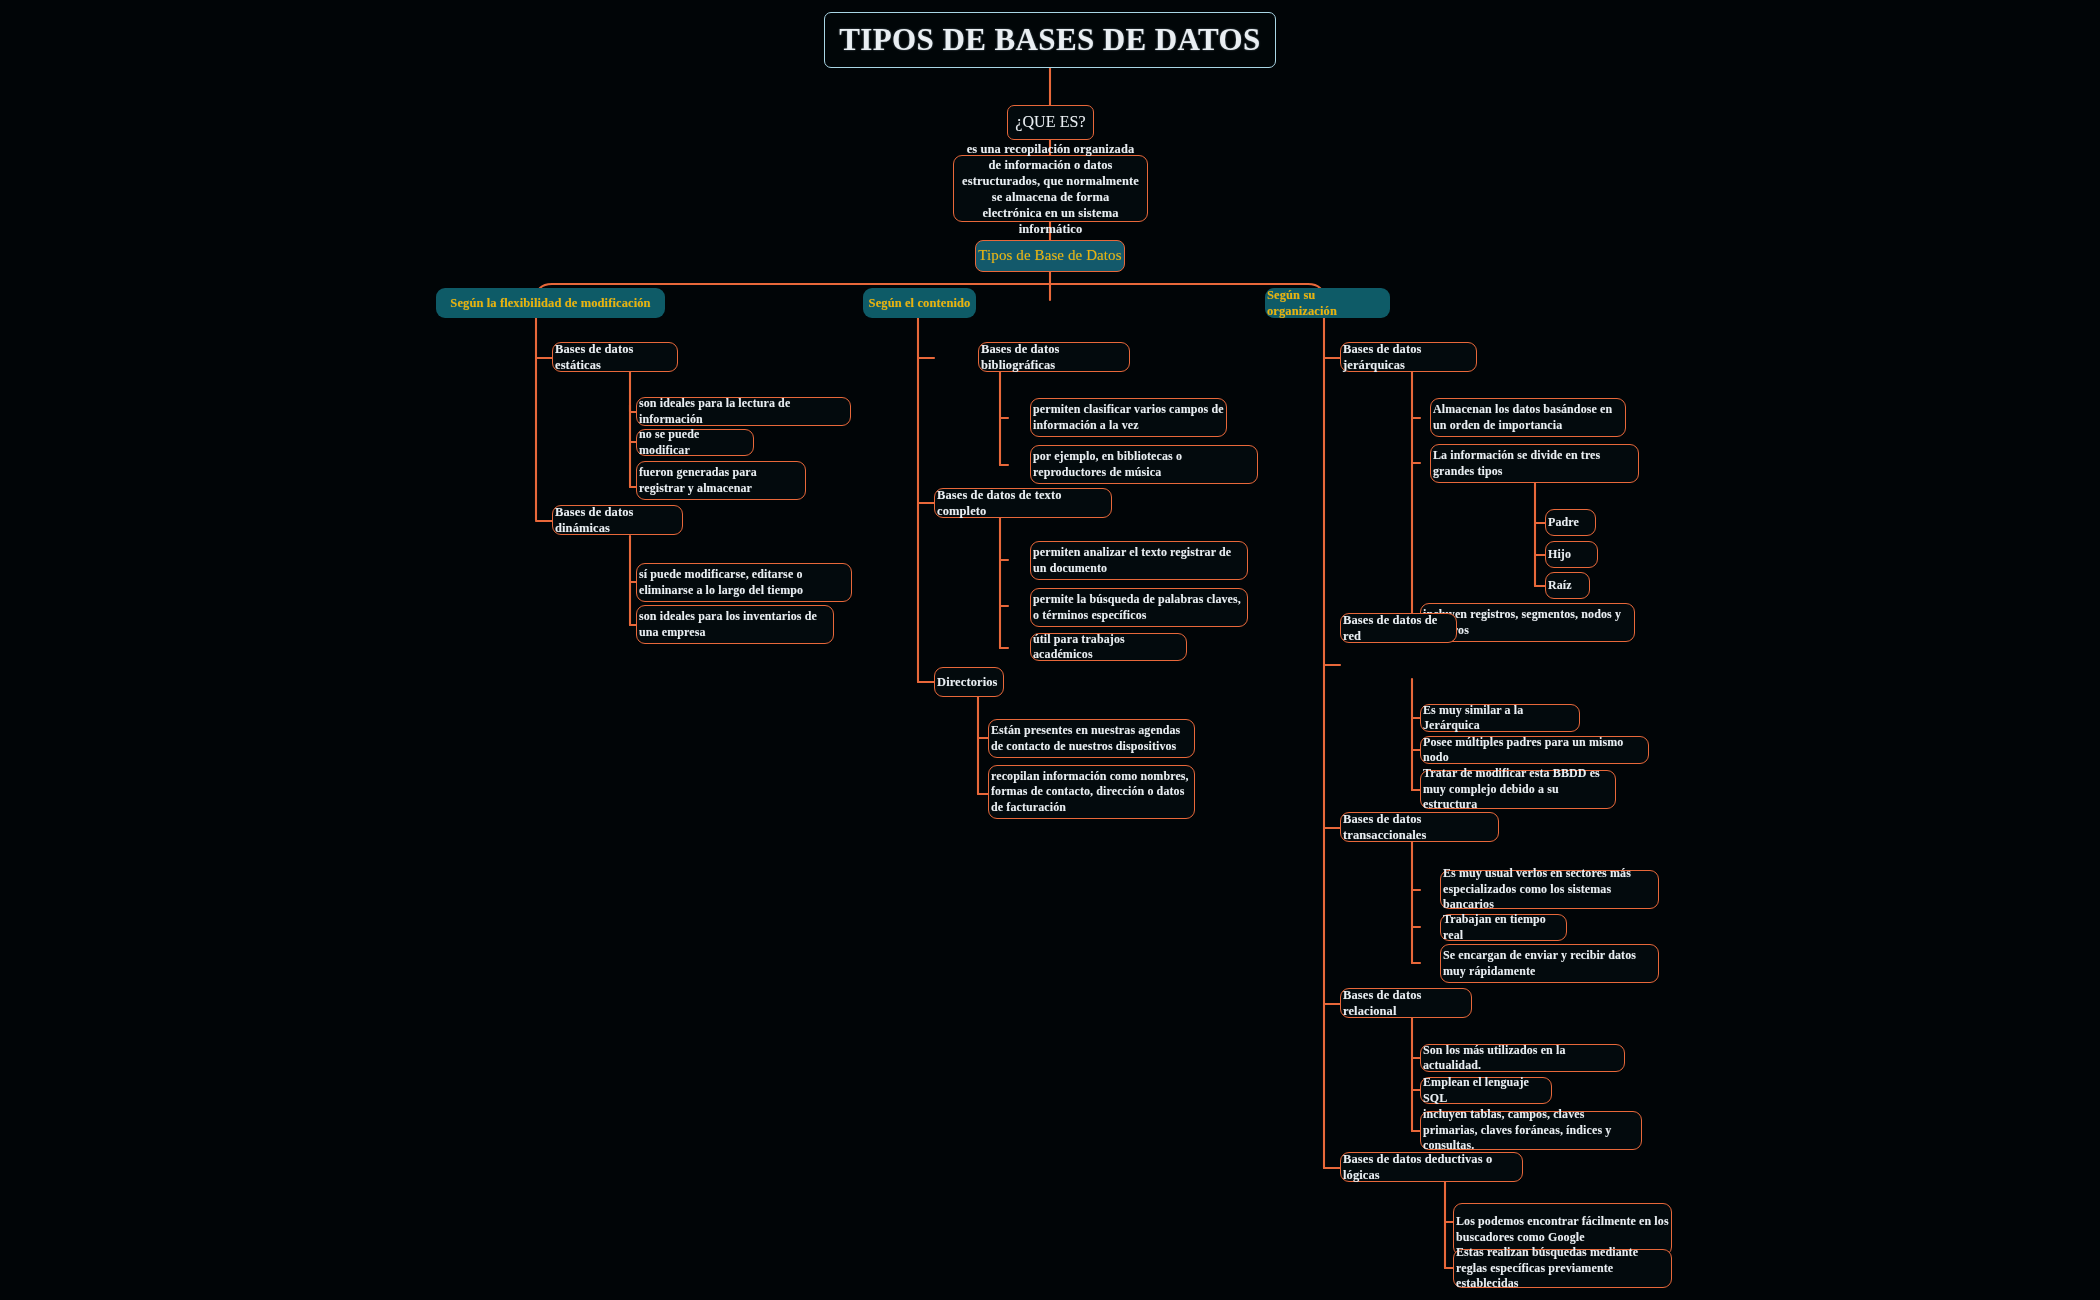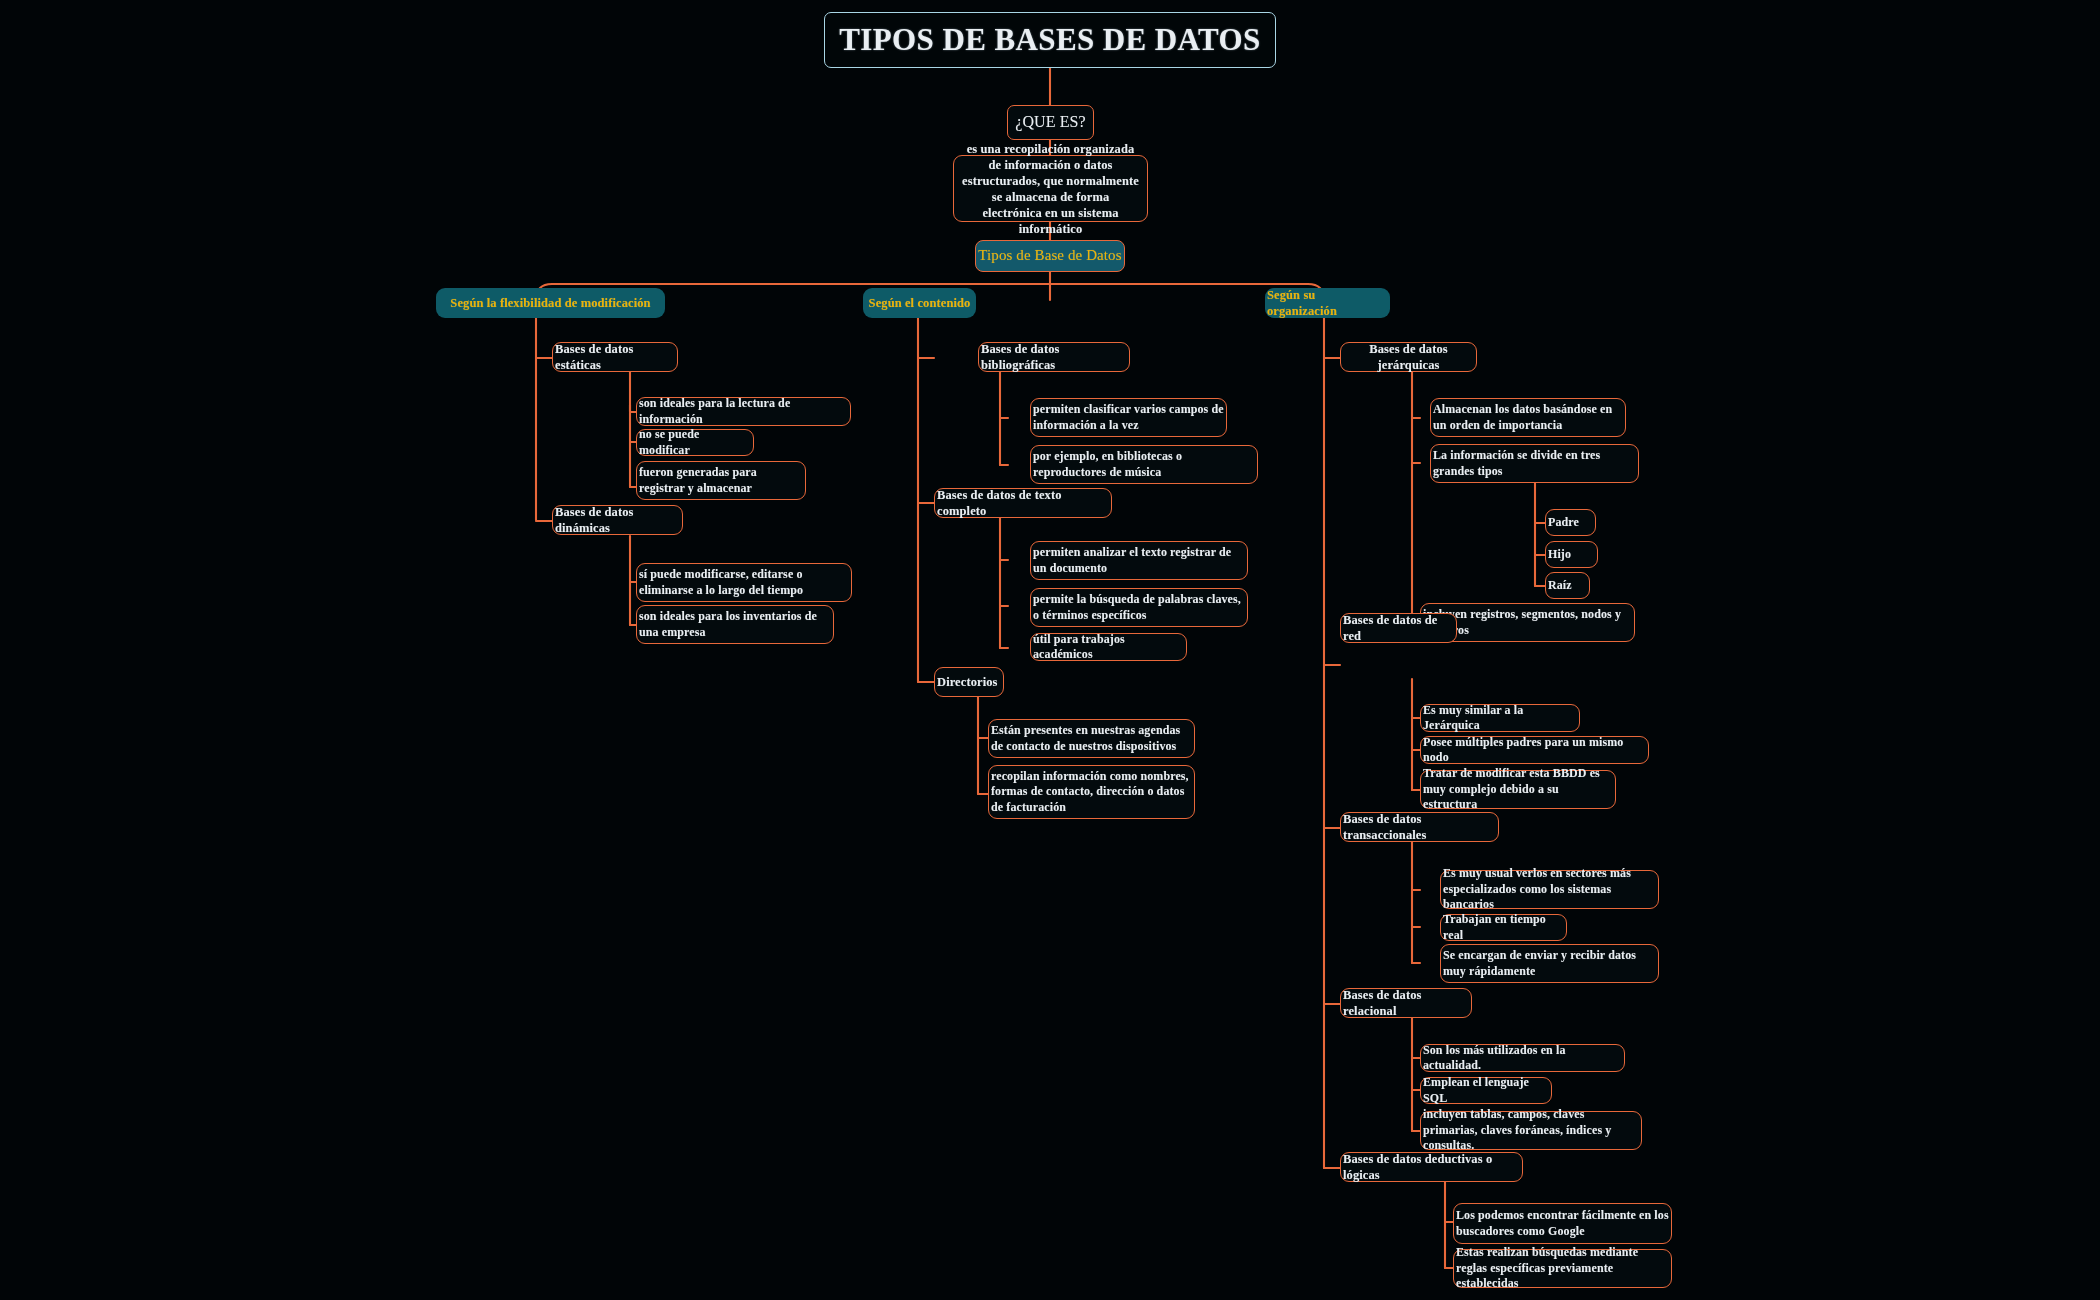--- a/index.html
+++ b/index.html
@@ -205,21 +205,21 @@
   <div class="node lvl3" style="left:1030px;top:588px;width:218px;height:39px;">permite la búsqueda de palabras claves, o términos específicos</div>
 
   <div class="node lvl3" style="left:1030px;top:633px;width:157px;height:28px;"> útil para trabajos académicos</div>
 
   <div class="node lvl2" style="left:934px;top:667px;width:70px;height:30px;">Directorios</div>
 
   <div class="node lvl3" style="left:988px;top:719px;width:207px;height:39px;">Están presentes en nuestras agendas de contacto de nuestros dispositivos</div>
 
   <div class="node lvl3" style="left:988px;top:765px;width:207px;height:54px;"> recopilan información como nombres, formas de contacto, dirección o datos de facturación</div>
 
-  <div class="node lvl2" style="left:1340px;top:342px;width:137px;height:30px;text-align:center;">Bases de datos jerárquicas</div>
+  <div class="node lvl2" style="left:1340px;top:342px;width:137px;height:30px;">Bases de datos jerárquicas</div>
 
   <div class="node lvl3" style="left:1430px;top:398px;width:196px;height:39px;">Almacenan los datos basándose en un orden de importancia</div>
 
   <div class="node lvl3" style="left:1430px;top:444px;width:209px;height:39px;">La información se divide en tres grandes tipos</div>
 
   <div class="node lvl4" style="left:1545px;top:509px;width:51px;height:27px;">Padre</div>
 
   <div class="node lvl4" style="left:1545px;top:541px;width:53px;height:27px;">Hijo</div>
 
   <div class="node lvl4" style="left:1545px;top:572px;width:45px;height:27px;">Raíz</div>
@@ -245,17 +245,17 @@
   <div class="node lvl2" style="left:1340px;top:988px;width:132px;height:30px;">Bases de datos relacional</div>
 
   <div class="node lvl3" style="left:1420px;top:1044px;width:205px;height:28px;">Son los más utilizados en la actualidad.</div>
 
   <div class="node lvl3" style="left:1420px;top:1077px;width:132px;height:27px;">Emplean el lenguaje SQL</div>
 
   <div class="node lvl3" style="left:1420px;top:1111px;width:222px;height:39px;">incluyen tablas, campos, claves primarias, claves foráneas, índices y consultas.</div>
 
   <div class="node lvl2" style="left:1340px;top:1152px;width:183px;height:30px;">Bases de datos deductivas o lógicas</div>
 
-  <div class="node lvl3" style="left:1453px;top:1203px;width:219px;height:41px;">Los podemos encontrar fácilmente en los buscadores como Google</div>
+  <div class="node lvl3" style="left:1453px;top:1203px;width:219px;height:53px;">Los podemos encontrar fácilmente en los buscadores como Google</div>
 
   <div class="node lvl3" style="left:1453px;top:1249px;width:219px;height:39px;">Estas realizan búsquedas mediante reglas específicas previamente establecidas</div>
 
 </div>
 
 </body></html>

